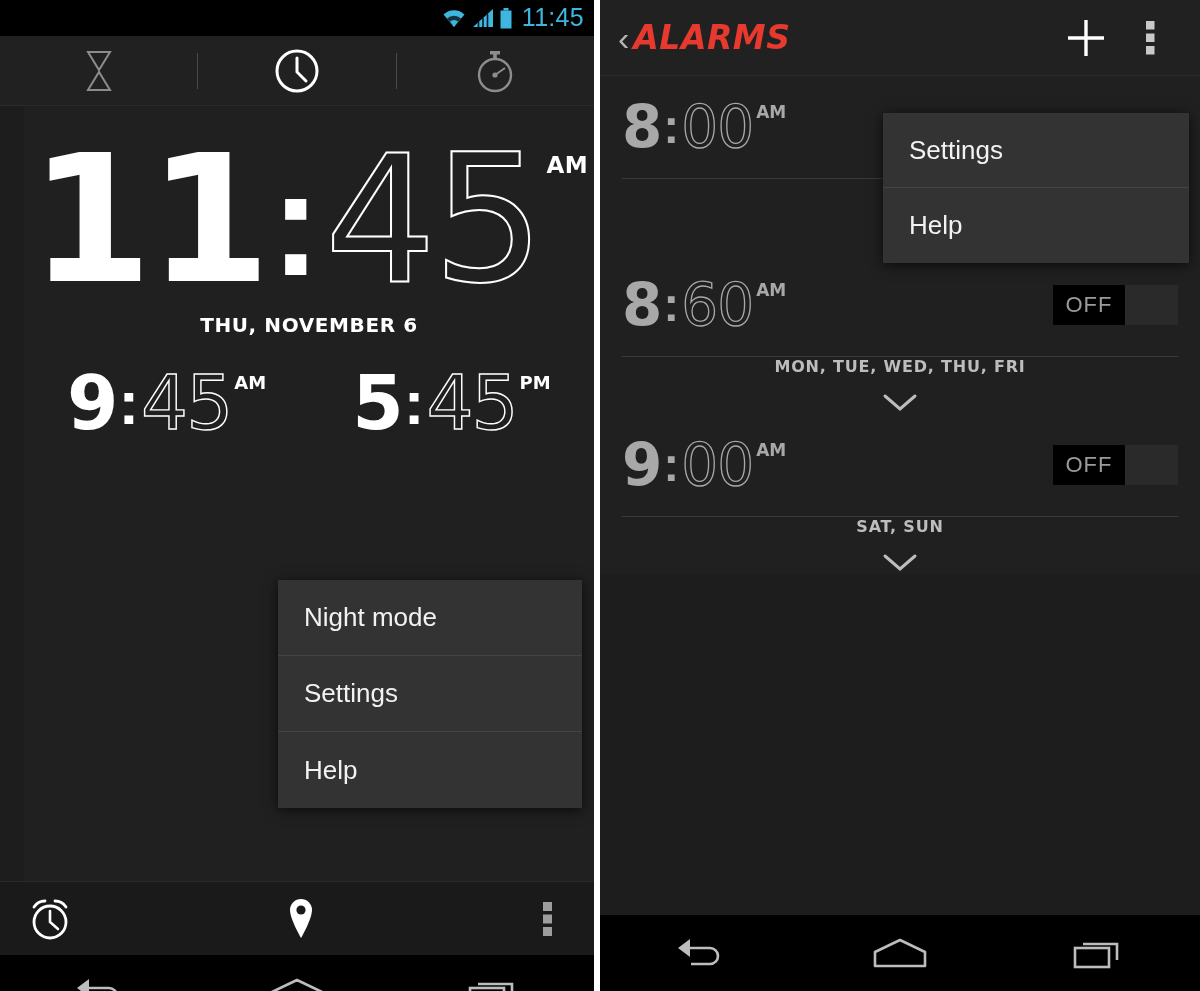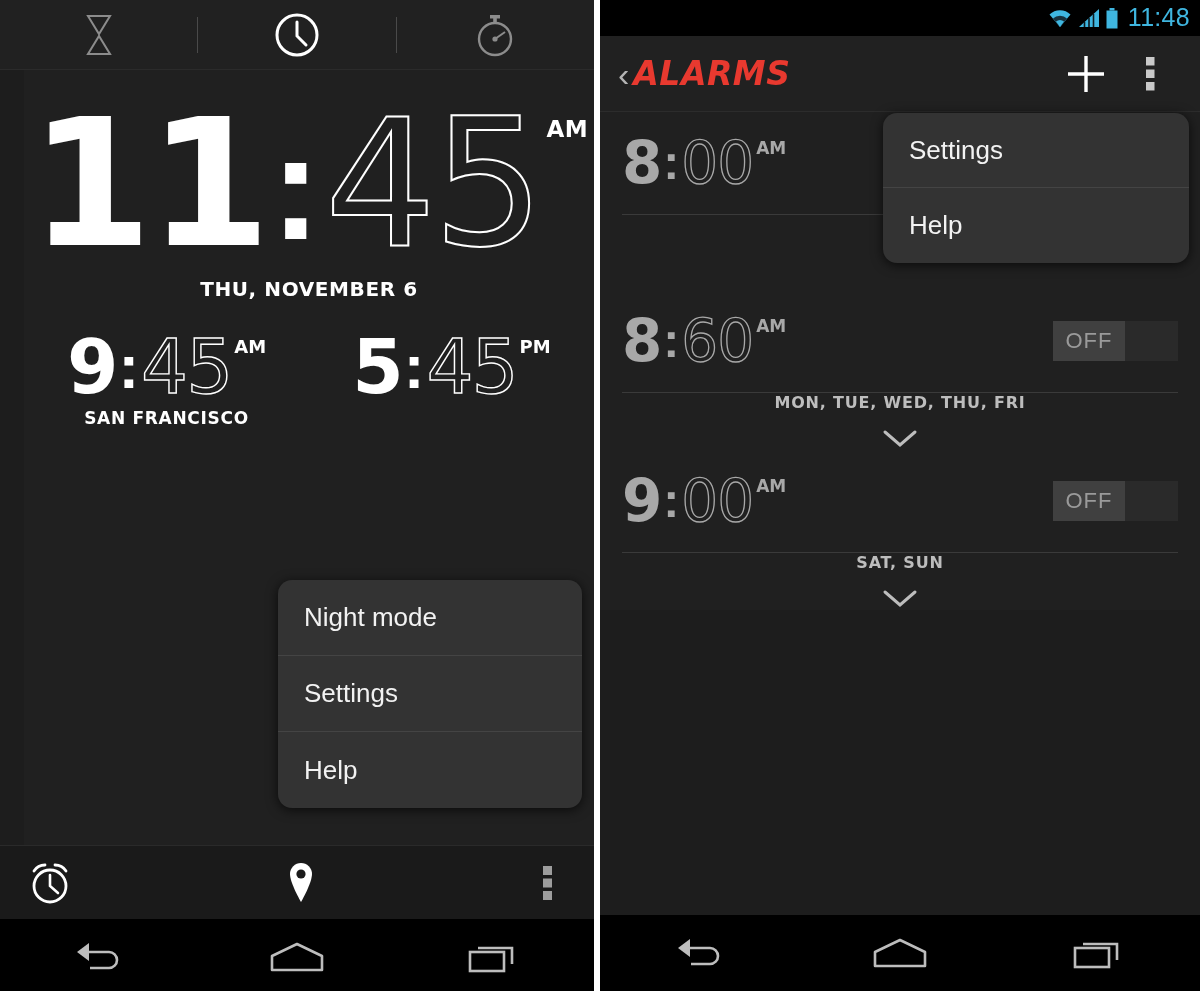--- a/index.html
+++ b/index.html
@@ -99,21 +99,20 @@
     color: #ffffff; font-weight: bold; font-size: 17px;
     letter-spacing: .7px; margin-top: 7px;
     font-family: "DejaVu Sans", sans-serif;
   }
 
   
   .popup {
     position: absolute; background: #333333;
     box-shadow: 0 2px 12px rgba(0,0,0,.7);
     z-index: 40;
-    border-radius: 14px;
   }
   .popup-item {
     color: #f2f2f2; font-size: 26px;
     padding: 0 26px; display: flex; align-items: center;
     border-bottom: 1px solid #444444;
     font-family: "Liberation Sans", sans-serif;
   }
   .popup-item:last-child { border-bottom: none; }
   .menu-left  { left: 278px; top: 580px; width: 304px; }
   .menu-left .popup-item { height: 76px; }
@@ -164,21 +163,21 @@
   .al-ampm {
     font-family: "DejaVu Sans", sans-serif; font-weight: bold;
     font-size: 17px; color: #a8a8a8; margin-left: 3px; margin-top: 2px;
   }
   .alarm-spacer { flex: 1; }
   .switch {
     width: 125px; height: 40px; background: #2a2a2a;
     display: flex; align-items: center;
   }
   .switch-thumb {
-    width: 72px; height: 40px; background: #404040;
+    width: 72px; height: 40px; background: #000000;
     display: flex; align-items: center; justify-content: center;
     color: #9a9a9a; font-size: 22px; letter-spacing: 1px;
     font-family: "Liberation Sans", sans-serif;
   }
   .alarm-sub {
     height: 58px; display: flex; align-items: center;
     border-top: 1px solid #3a3a3a;
     flex-direction: column;
   }
   .alarm-days {
@@ -193,151 +192,150 @@
     display: flex; align-items: center;
   }
   .nav-slot { flex: 1; display: flex; align-items: center; justify-content: center; }
 </style>
 </head>
 <body>
 
 <div class="screens">
 
   <div class="phone phone-left">
-
-
-    <div class="tabstrip">
-      <div class="tab">
-        <svg width="34" height="44" viewBox="0 0 34 44">
-          <path d="M6 3 L28 3 L17 21 Z" fill="none" stroke="#8c8c8c" stroke-width="2"></path>
-          <path d="M6 41 L28 41 L17 23 Z" fill="none" stroke="#8c8c8c" stroke-width="2"></path>
-        </svg>
-      </div>
-      <div class="tab-sep"></div>
-      <div class="tab">
-        <svg width="46" height="46" viewBox="0 0 46 46">
-          <circle cx="23" cy="23" r="20" fill="none" stroke="#ffffff" stroke-width="3"></circle>
-          <path d="M23 10 L23 24 L32 33" fill="none" stroke="#ffffff" stroke-width="3" stroke-linecap="round"></path>
-        </svg>
-      </div>
-      <div class="tab-sep"></div>
-      <div class="tab">
-        <svg width="44" height="48" viewBox="0 0 44 48">
-          <circle cx="22" cy="28" r="16" fill="none" stroke="#8c8c8c" stroke-width="2.4"></circle>
-          <circle cx="22" cy="28" r="2.6" fill="#8c8c8c"></circle>
-          <path d="M22 28 L32 21" stroke="#8c8c8c" stroke-width="2"></path>
-          <rect x="17" y="4" width="10" height="3.5" fill="#8c8c8c"></rect>
-          <rect x="20.2" y="7" width="3.6" height="5" fill="#8c8c8c"></rect>
-        </svg>
-      </div>
-    </div>
-
-    <div class="clock-body">
-
-      <div class="main-clock">
-        <span class="hr-big">11</span>
-        <span class="colon-big">:</span>
-        <span class="min-big">45</span>
-        <span class="ampm-big">AM</span>
-      </div>
-
-      <div class="date-line">THU, NOVEMBER 6</div>
-
-      <div class="world-row">
-        <div class="world">
-          <div class="world-time">
-            <span class="hr-sm">9</span>
-            <span class="colon-sm">:</span>
-            <span class="min-sm">45</span>
-            <span class="ampm-sm">AM</span>
-          </div>
-          <div class="world-label">SAN FRANCISCO</div>
-        </div>
-        <div class="world">
-          <div class="world-time">
-            <span class="hr-sm">5</span>
-            <span class="colon-sm">:</span>
-            <span class="min-sm">45</span>
-            <span class="ampm-sm">PM</span>
-          </div>
-        </div>
-      </div>
-    </div>
-
-    <div class="popup menu-left">
-      <div class="popup-item">Night mode</div>
-      <div class="popup-item">Settings</div>
-      <div class="popup-item">Help</div>
-    </div>
-
-    <div class="actionbar">
-      <div class="ab-slot" style="width:100px;">
-        <svg width="50" height="50" viewBox="0 0 50 50">
-          <circle cx="25" cy="28" r="16" fill="none" stroke="#ffffff" stroke-width="2.8"></circle>
-          <path d="M25 17 L25 28 L33 35" fill="none" stroke="#ffffff" stroke-width="2.6" stroke-linecap="round"></path>
-          <path d="M9 13 A13 13 0 0 1 20 7" fill="none" stroke="#ffffff" stroke-width="2.8" stroke-linecap="round"></path>
-          <path d="M41 13 A13 13 0 0 0 30 7" fill="none" stroke="#ffffff" stroke-width="2.8" stroke-linecap="round"></path>
-        </svg>
-      </div>
-      <div class="ab-slot" style="flex:1;">
-        <svg width="32" height="46" viewBox="0 0 32 46">
-          <path d="M16 3 A11 11 0 0 0 5 14 C5 23 16 42 16 42 C16 42 27 23 27 14 A11 11 0 0 0 16 3 Z" fill="#ffffff"></path>
-          <circle cx="16" cy="14" r="4.6" fill="#1a1a1a"></circle>
-        </svg>
-      </div>
-      <div class="ab-slot" style="width:92px;">
-        <svg width="10" height="40" viewBox="0 0 10 40">
-          <rect x="0" y="3" width="9" height="9" fill="#9d9d9d"></rect>
-          <rect x="0" y="15.5" width="9" height="9" fill="#9d9d9d"></rect>
-          <rect x="0" y="28" width="9" height="9" fill="#9d9d9d"></rect>
-        </svg>
-      </div>
-    </div>
-
-    <div class="navbar">
-      <div class="nav-slot">
-        <svg width="56" height="36" viewBox="0 0 56 36">
-          <path d="M6 13 L18 4 L18 22 Z" fill="#bdbdbd"></path>
-          <path d="M14 13 L38 13 A8 8 0 0 1 38 29 L19 29" fill="none" stroke="#bdbdbd" stroke-width="2.6"></path>
-        </svg>
-      </div>
-      <div class="nav-slot">
-        <svg width="62" height="34" viewBox="0 0 62 34">
-          <path d="M6 30 L6 16 L31 4 L56 16 L56 30 Z" fill="none" stroke="#bdbdbd" stroke-width="2.6" stroke-linejoin="round"></path>
-        </svg>
-      </div>
-      <div class="nav-slot">
-        <svg width="58" height="36" viewBox="0 0 58 36">
-          <rect x="4" y="13" width="34" height="19" fill="none" stroke="#bdbdbd" stroke-width="2.6"></rect>
-          <path d="M12 9 L46 9 L46 25" fill="none" stroke="#bdbdbd" stroke-width="2.6"></path>
-        </svg>
-      </div>
-    </div>
-  </div>
-
-  <div class="divider-col"></div>
-
-  <div class="phone phone-right">
 
     <div class="statusbar">
       <svg class="sb-icon" width="26" height="20" viewBox="0 0 26 20">
         <path d="M13 19 L2.5 6.5 A15 15 0 0 1 23.5 6.5 Z" fill="#3fb6e0"></path>
         <path d="M13 19 L6 10.5 A10 10 0 0 1 20 10.5 Z" fill="#17313d"></path>
         <path d="M13 19 L9 13.5 A6 6 0 0 1 17 13.5 Z" fill="#3fb6e0"></path>
       </svg>
       <svg class="sb-icon" width="22" height="20" viewBox="0 0 22 20">
         <path d="M1 19 L21 19 L21 1 Z" fill="#3fb6e0"></path>
         <path d="M6.5 19 L6.5 14 M11 19 L11 10 M15.5 19 L15.5 6" stroke="#0d1a20" stroke-width="1.6"></path>
       </svg>
       <svg class="sb-icon" width="14" height="21" viewBox="0 0 14 21">
         <rect x="4.5" y="0" width="5" height="2.5" fill="#3fb6e0"></rect>
         <rect x="1.5" y="2.5" width="11" height="18" fill="#3fb6e0"></rect>
       </svg>
-      <span class="sb-clock">11:48</span>
-    </div>
+      <span class="sb-clock">11:45</span>
+    </div>
+
+    <div class="tabstrip">
+      <div class="tab">
+        <svg width="34" height="44" viewBox="0 0 34 44">
+          <path d="M6 3 L28 3 L17 21 Z" fill="none" stroke="#8c8c8c" stroke-width="2"></path>
+          <path d="M6 41 L28 41 L17 23 Z" fill="none" stroke="#8c8c8c" stroke-width="2"></path>
+        </svg>
+      </div>
+      <div class="tab-sep"></div>
+      <div class="tab">
+        <svg width="46" height="46" viewBox="0 0 46 46">
+          <circle cx="23" cy="23" r="20" fill="none" stroke="#ffffff" stroke-width="3"></circle>
+          <path d="M23 10 L23 24 L32 33" fill="none" stroke="#ffffff" stroke-width="3" stroke-linecap="round"></path>
+        </svg>
+      </div>
+      <div class="tab-sep"></div>
+      <div class="tab">
+        <svg width="44" height="48" viewBox="0 0 44 48">
+          <circle cx="22" cy="28" r="16" fill="none" stroke="#8c8c8c" stroke-width="2.4"></circle>
+          <circle cx="22" cy="28" r="2.6" fill="#8c8c8c"></circle>
+          <path d="M22 28 L32 21" stroke="#8c8c8c" stroke-width="2"></path>
+          <rect x="17" y="4" width="10" height="3.5" fill="#8c8c8c"></rect>
+          <rect x="20.2" y="7" width="3.6" height="5" fill="#8c8c8c"></rect>
+        </svg>
+      </div>
+    </div>
+
+    <div class="clock-body">
+
+      <div class="main-clock">
+        <span class="hr-big">11</span>
+        <span class="colon-big">:</span>
+        <span class="min-big">45</span>
+        <span class="ampm-big">AM</span>
+      </div>
+
+      <div class="date-line">THU, NOVEMBER 6</div>
+
+      <div class="world-row">
+        <div class="world">
+          <div class="world-time">
+            <span class="hr-sm">9</span>
+            <span class="colon-sm">:</span>
+            <span class="min-sm">45</span>
+            <span class="ampm-sm">AM</span>
+          </div>
+        </div>
+        <div class="world">
+          <div class="world-time">
+            <span class="hr-sm">5</span>
+            <span class="colon-sm">:</span>
+            <span class="min-sm">45</span>
+            <span class="ampm-sm">PM</span>
+          </div>
+        </div>
+      </div>
+    </div>
+
+    <div class="popup menu-left">
+      <div class="popup-item">Night mode</div>
+      <div class="popup-item">Settings</div>
+      <div class="popup-item">Help</div>
+    </div>
+
+    <div class="actionbar">
+      <div class="ab-slot" style="width:100px;">
+        <svg width="50" height="50" viewBox="0 0 50 50">
+          <circle cx="25" cy="28" r="16" fill="none" stroke="#ffffff" stroke-width="2.8"></circle>
+          <path d="M25 17 L25 28 L33 35" fill="none" stroke="#ffffff" stroke-width="2.6" stroke-linecap="round"></path>
+          <path d="M9 13 A13 13 0 0 1 20 7" fill="none" stroke="#ffffff" stroke-width="2.8" stroke-linecap="round"></path>
+          <path d="M41 13 A13 13 0 0 0 30 7" fill="none" stroke="#ffffff" stroke-width="2.8" stroke-linecap="round"></path>
+        </svg>
+      </div>
+      <div class="ab-slot" style="flex:1;">
+        <svg width="32" height="46" viewBox="0 0 32 46">
+          <path d="M16 3 A11 11 0 0 0 5 14 C5 23 16 42 16 42 C16 42 27 23 27 14 A11 11 0 0 0 16 3 Z" fill="#ffffff"></path>
+          <circle cx="16" cy="14" r="4.6" fill="#1a1a1a"></circle>
+        </svg>
+      </div>
+      <div class="ab-slot" style="width:92px;">
+        <svg width="10" height="40" viewBox="0 0 10 40">
+          <rect x="0" y="3" width="9" height="9" fill="#9d9d9d"></rect>
+          <rect x="0" y="15.5" width="9" height="9" fill="#9d9d9d"></rect>
+          <rect x="0" y="28" width="9" height="9" fill="#9d9d9d"></rect>
+        </svg>
+      </div>
+    </div>
+
+    <div class="navbar">
+      <div class="nav-slot">
+        <svg width="56" height="36" viewBox="0 0 56 36">
+          <path d="M6 13 L18 4 L18 22 Z" fill="#bdbdbd"></path>
+          <path d="M14 13 L38 13 A8 8 0 0 1 38 29 L19 29" fill="none" stroke="#bdbdbd" stroke-width="2.6"></path>
+        </svg>
+      </div>
+      <div class="nav-slot">
+        <svg width="62" height="34" viewBox="0 0 62 34">
+          <path d="M6 30 L6 16 L31 4 L56 16 L56 30 Z" fill="none" stroke="#bdbdbd" stroke-width="2.6" stroke-linejoin="round"></path>
+        </svg>
+      </div>
+      <div class="nav-slot">
+        <svg width="58" height="36" viewBox="0 0 58 36">
+          <rect x="4" y="13" width="34" height="19" fill="none" stroke="#bdbdbd" stroke-width="2.6"></rect>
+          <path d="M12 9 L46 9 L46 25" fill="none" stroke="#bdbdbd" stroke-width="2.6"></path>
+        </svg>
+      </div>
+    </div>
+  </div>
+
+  <div class="divider-col"></div>
+
+  <div class="phone phone-right">
+
 
     <div class="appbar">
       <span class="back-chevron">‹</span>
       <span class="appbar-title">ALARMS</span>
       <span class="appbar-spacer"></span>
       <div class="appbar-btn">
         <svg width="46" height="46" viewBox="0 0 46 46">
           <path d="M23 5 L23 41 M5 23 L41 23" stroke="#ffffff" stroke-width="3.4"></path>
         </svg>
       </div>

